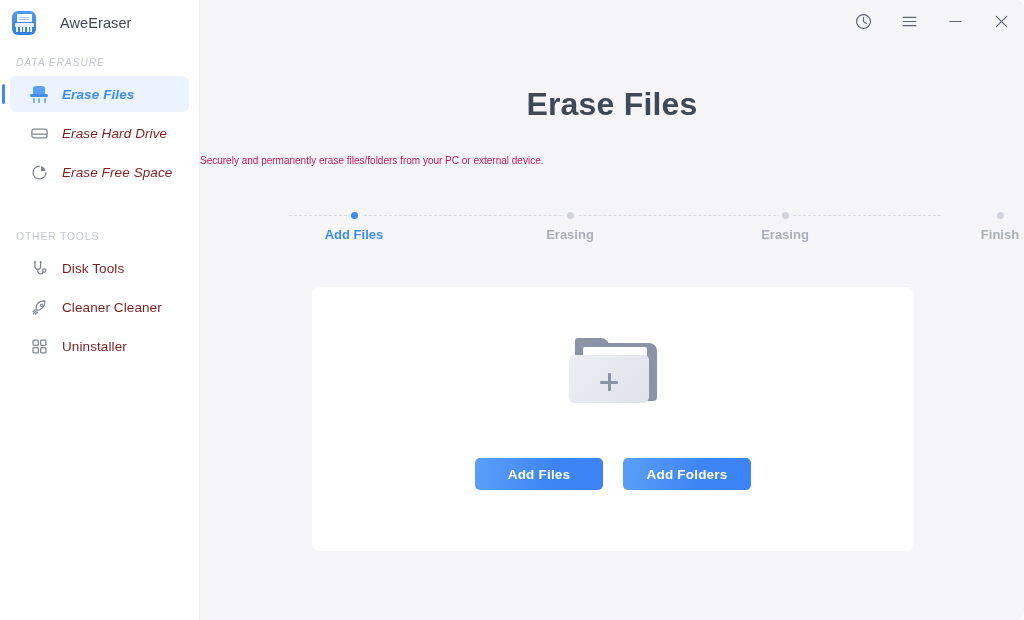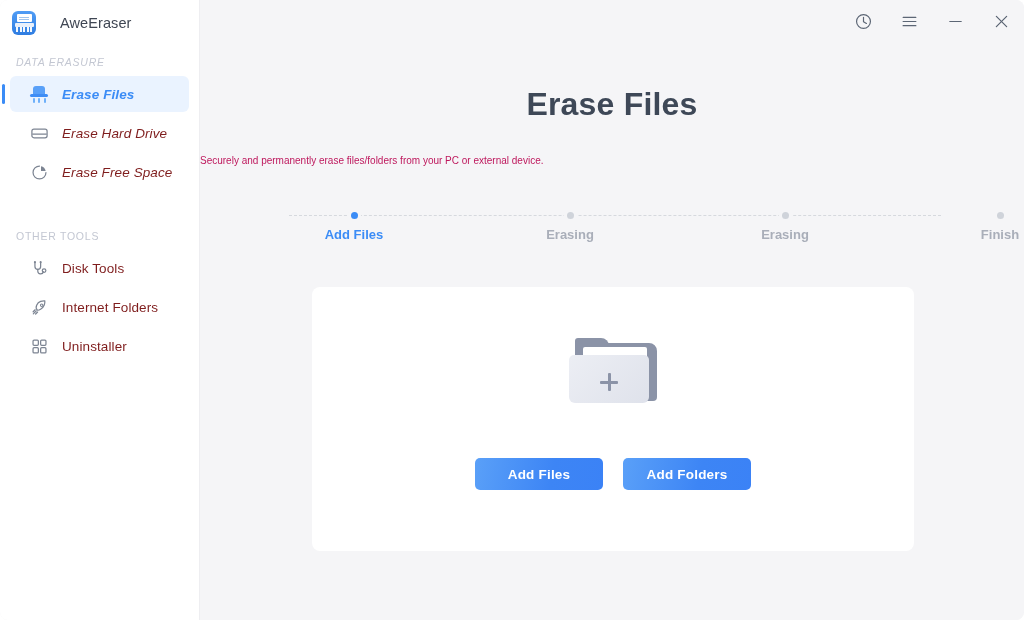--- a/index.html
+++ b/index.html
@@ -434,21 +434,21 @@
         </div>
 
         <div class="nav-item">
           <span class="nav-icon">
             <svg width="19" height="19" viewBox="0 0 20 20" fill="none">
               <path d="M7.6 12.6 C5 10 7.4 5 11.2 3.6 c2.3-.8 4.4-.6 4.4-.6 s.2 2.1-.6 4.4 c-1.4 3.8-6.4 6.2-7.4 5.2z" stroke="#7c8492" stroke-width="1.3" stroke-linejoin="round"></path>
               <circle cx="12.3" cy="7.6" r="1.3" stroke="#7c8492" stroke-width="1.1"></circle>
               <path d="M6.6 13.6 L3.5 16.7 M5.4 12.4 L3.3 14.5 M8 14.8 L5.9 16.9" stroke="#7c8492" stroke-width="1.3" stroke-linecap="round"></path>
             </svg>
           </span>
-          <span class="nav-label">Internet Folders</span>
+          <span class="nav-label">Cleaner Cleaner</span>
         </div>
 
         <div class="nav-item">
           <span class="nav-icon">
             <svg width="19" height="19" viewBox="0 0 20 20" fill="none">
               <rect x="3.2" y="3.2" width="5.6" height="5.6" rx="1.1" stroke="#7c8492" stroke-width="1.3"></rect>
               <rect x="11.2" y="3.2" width="5.6" height="5.6" rx="1.1" stroke="#7c8492" stroke-width="1.3"></rect>
               <rect x="3.2" y="11.2" width="5.6" height="5.6" rx="1.1" stroke="#7c8492" stroke-width="1.3"></rect>
               <rect x="11.2" y="11.2" width="5.6" height="5.6" rx="1.1" stroke="#7c8492" stroke-width="1.3"></rect>
             </svg>

